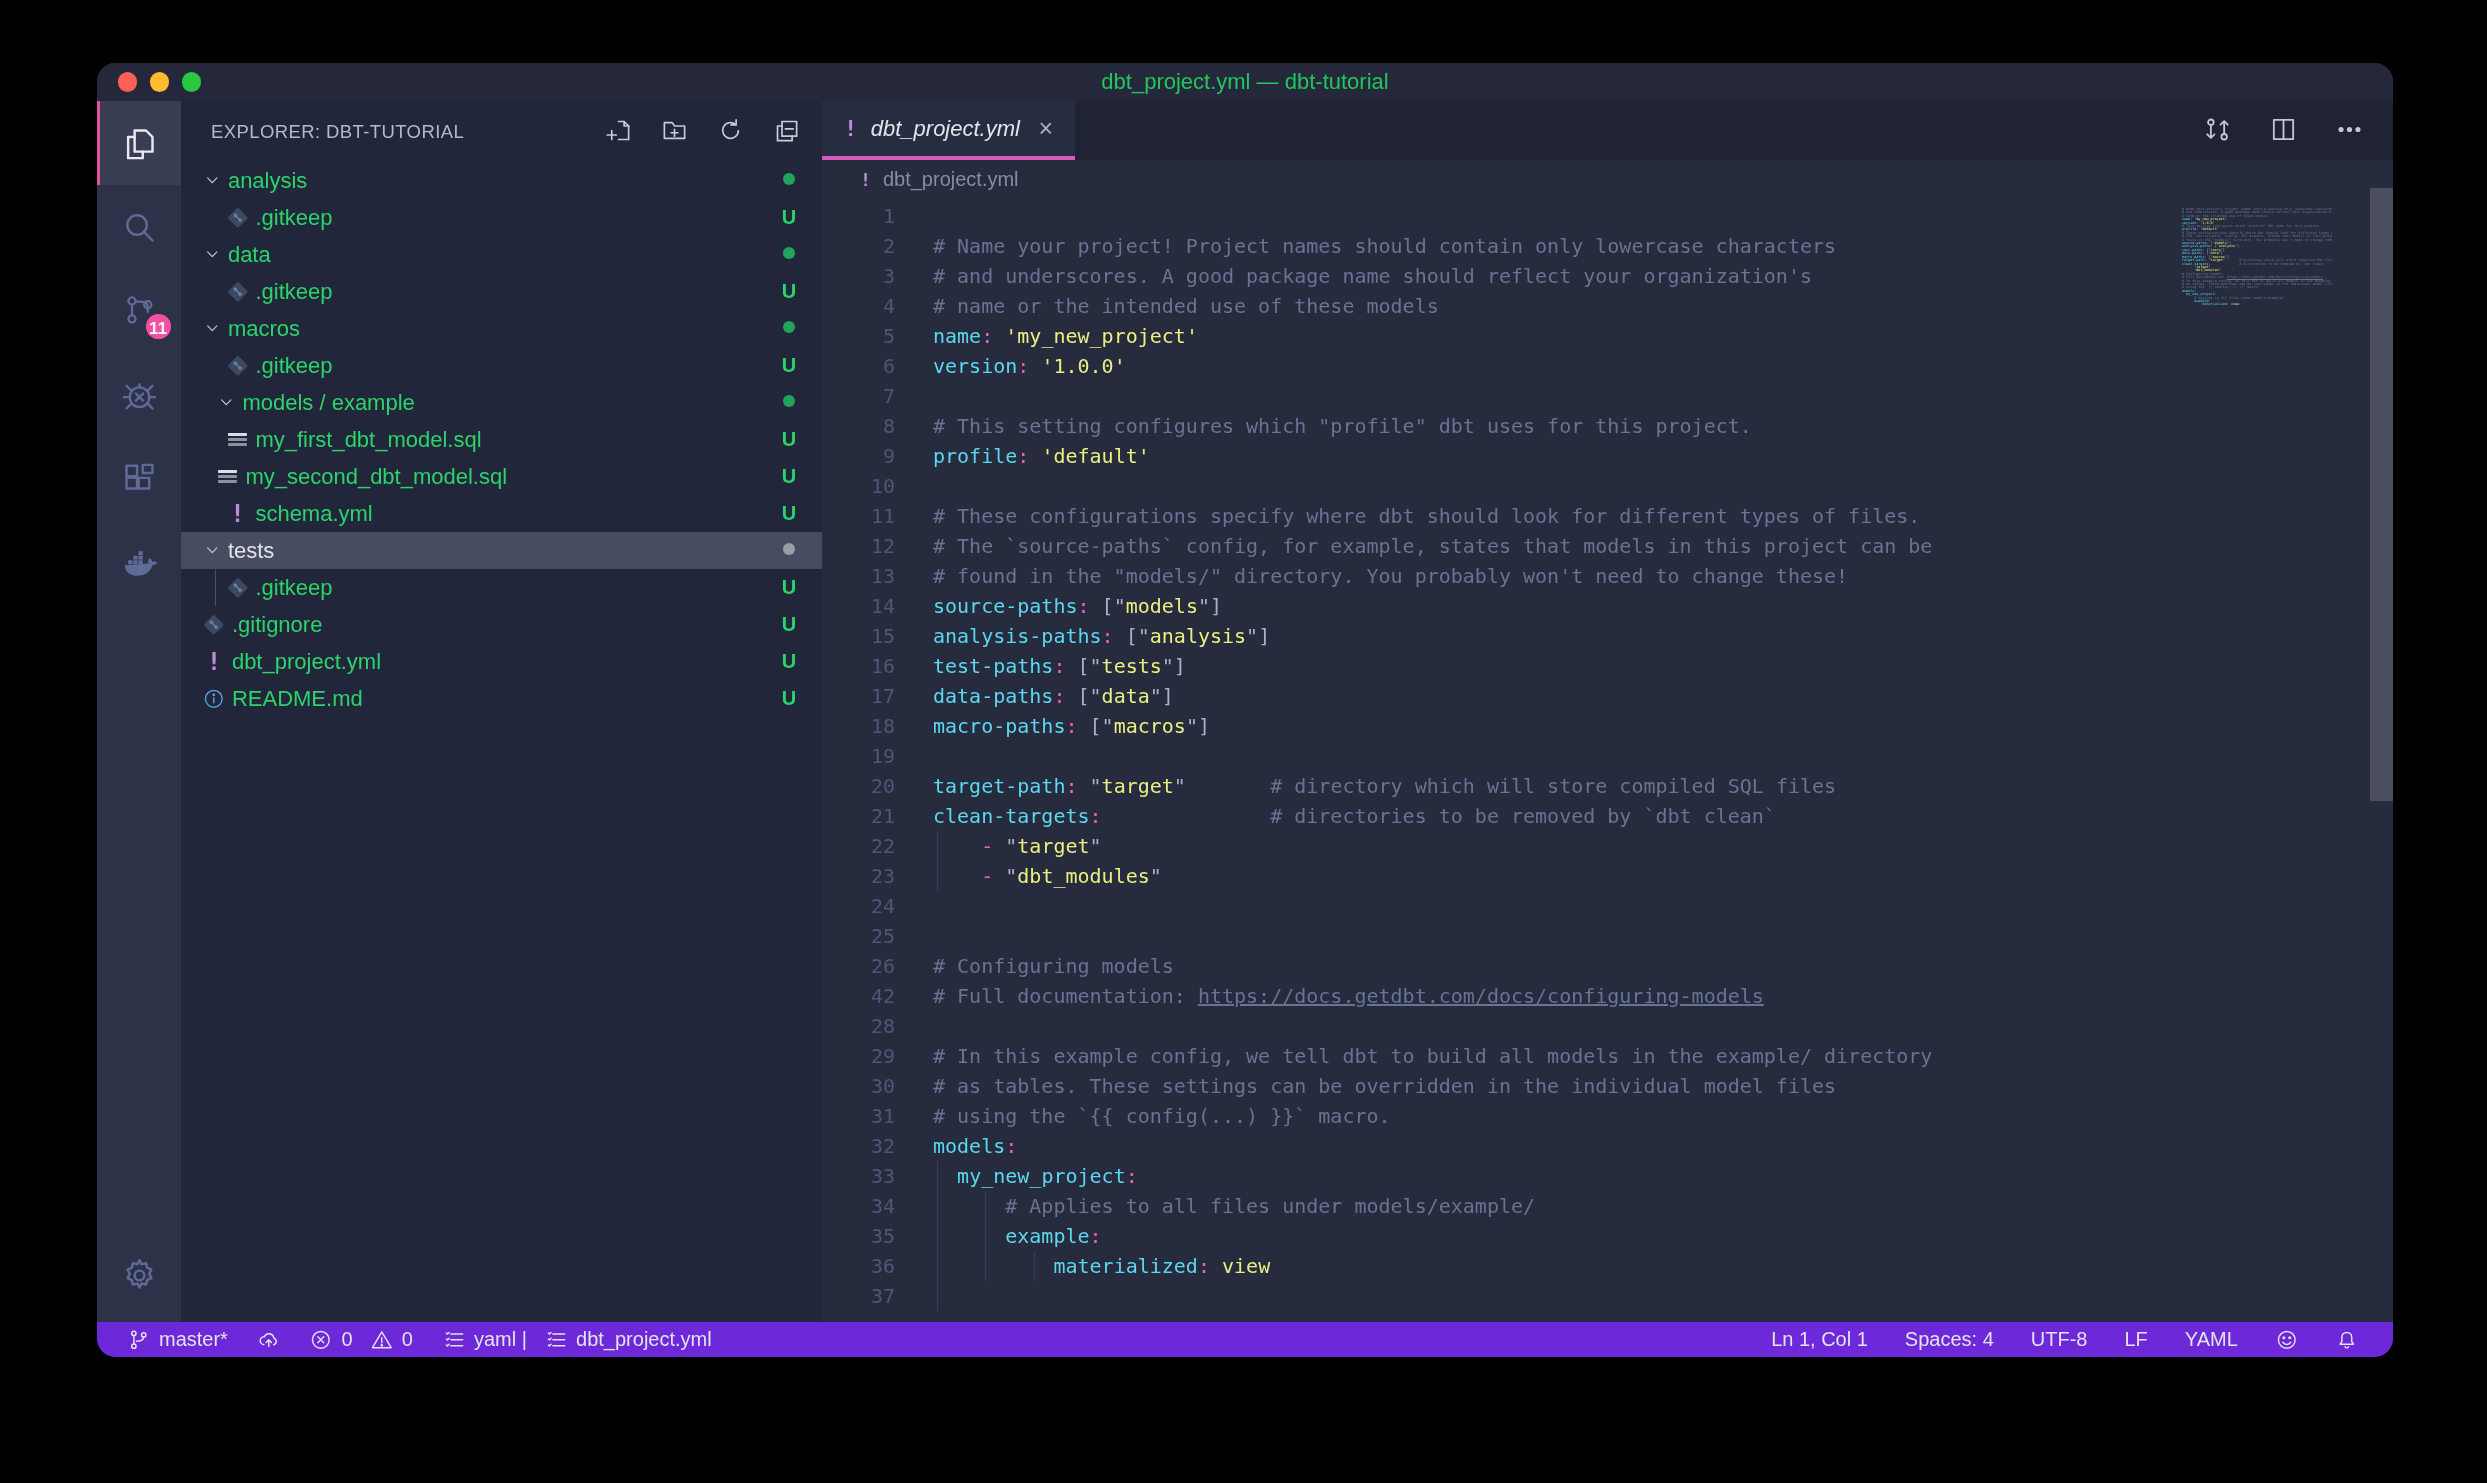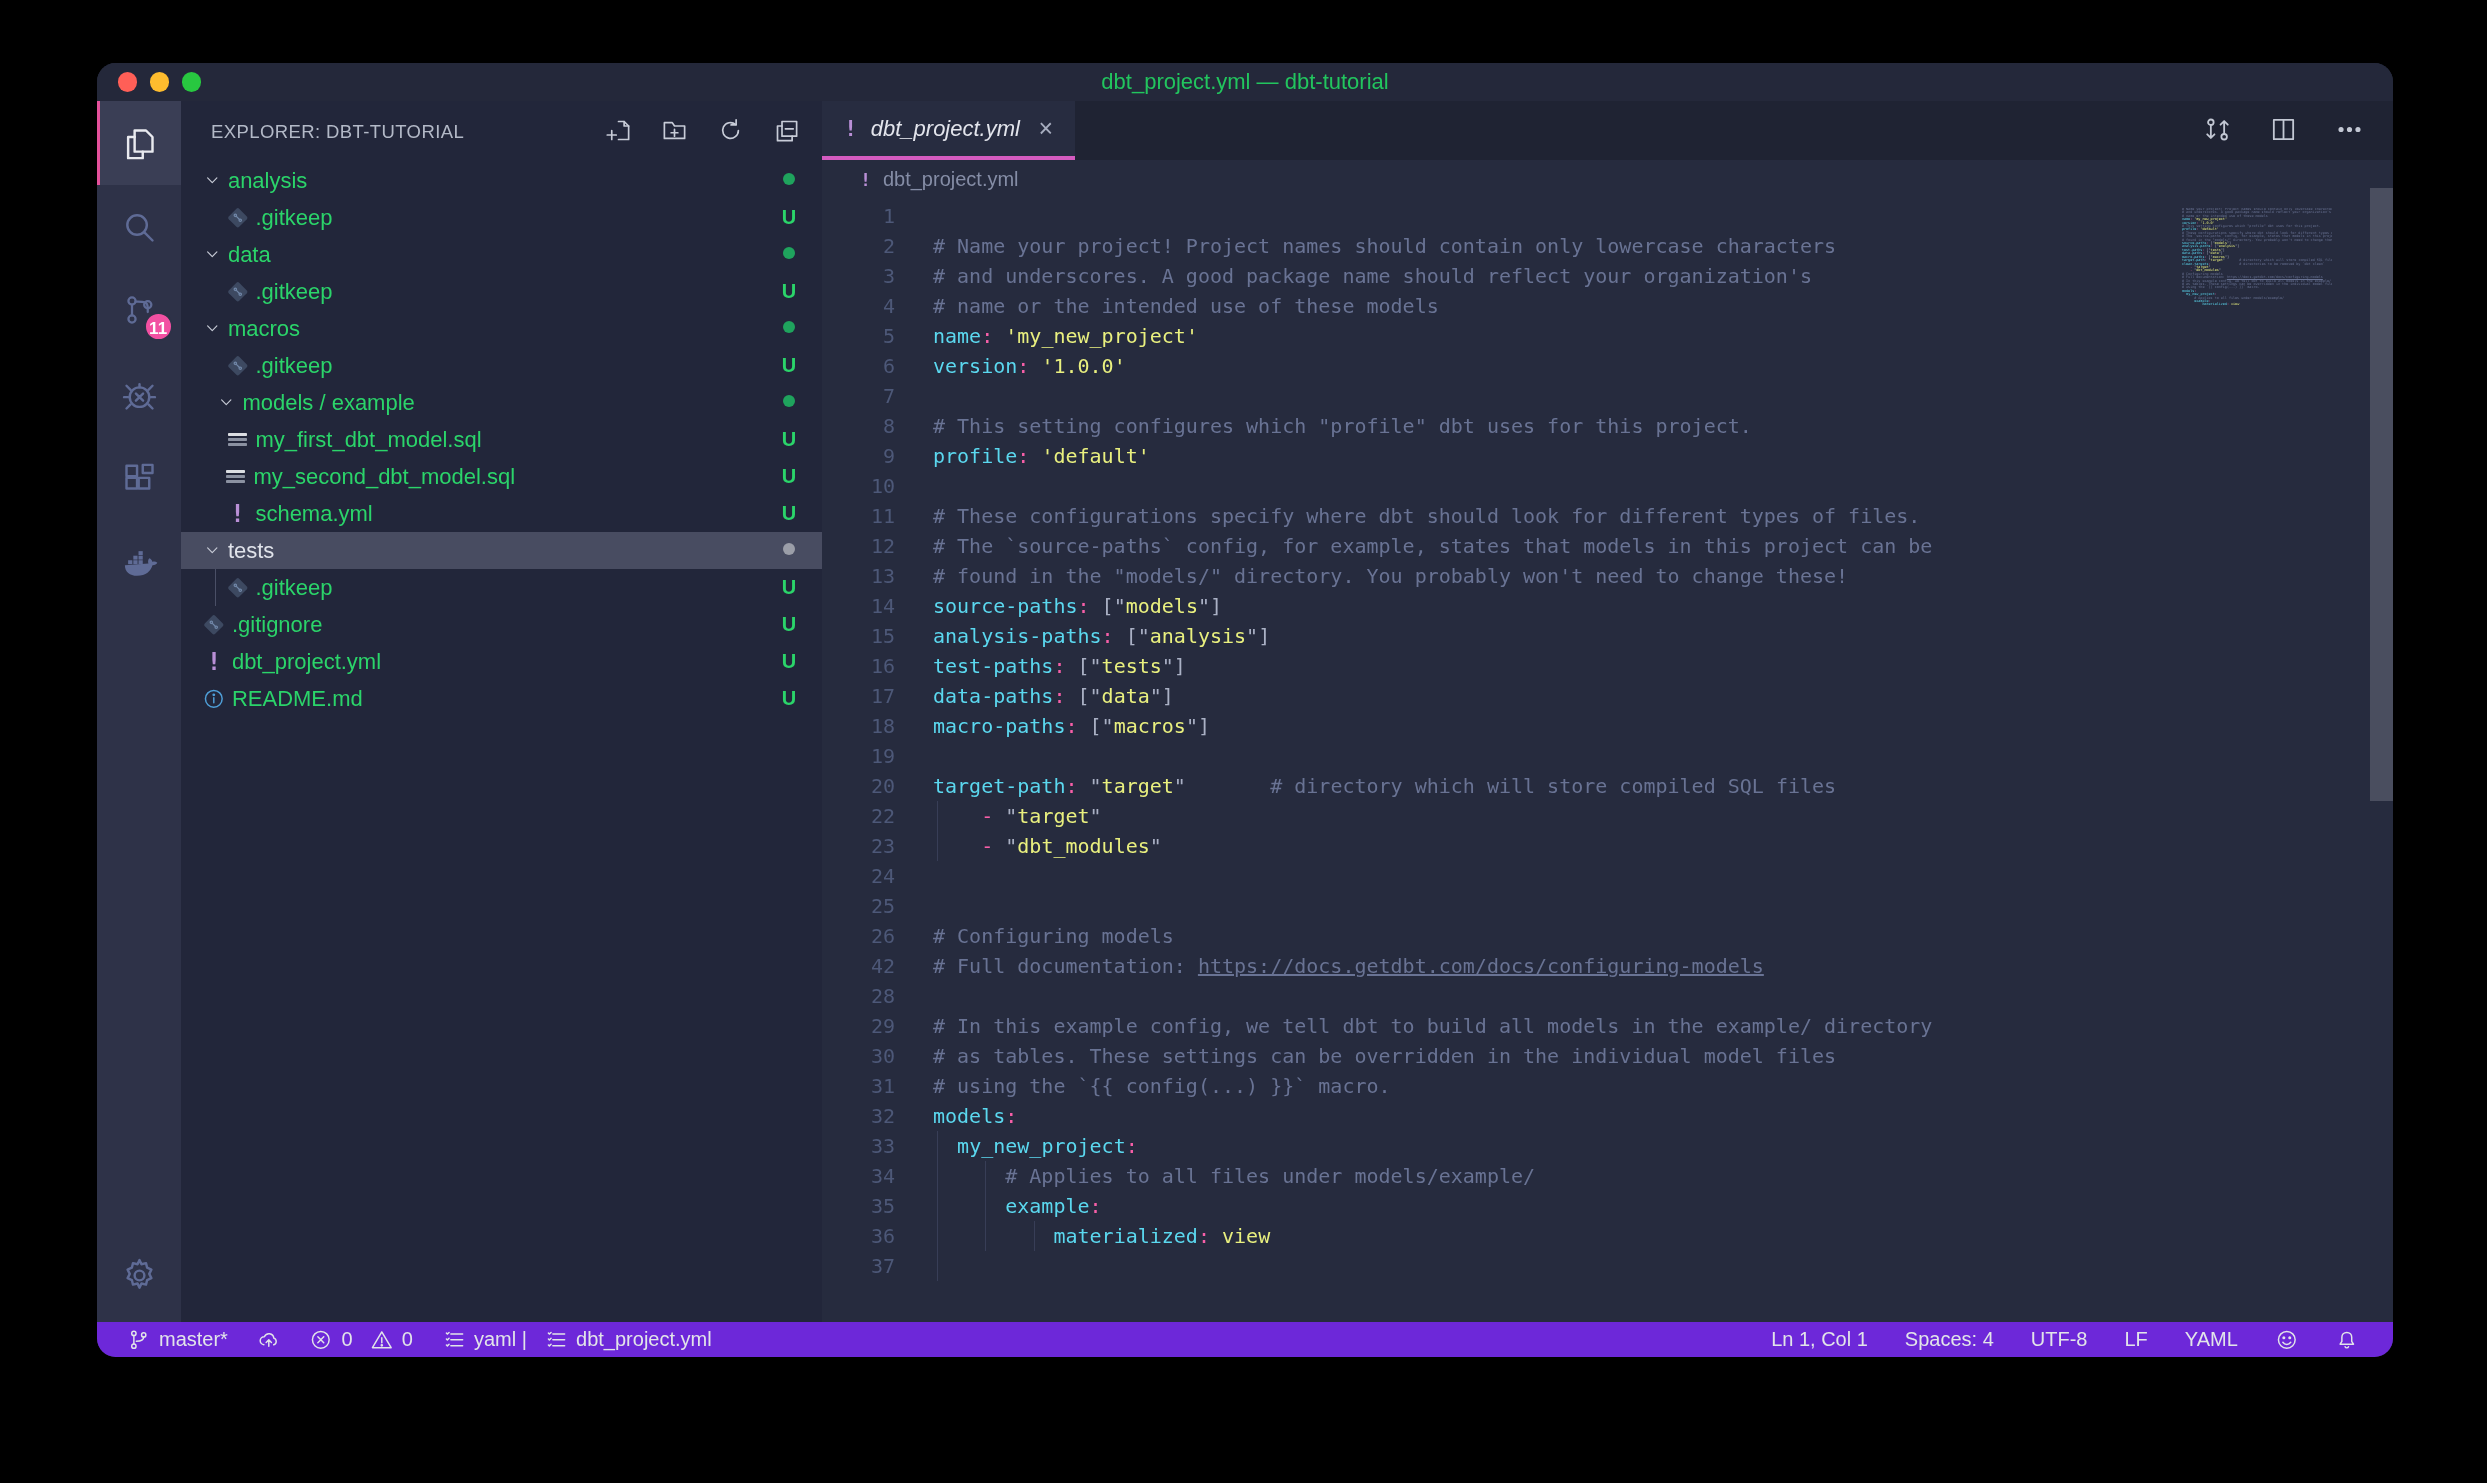--- a/index.html
+++ b/index.html
@@ -280,21 +280,21 @@
             <span class="ficon sqlicon">
               <i style="display:block">
                 <span></span>
                 <span></span>
                 <span></span>
               </i>
             </span>
             <span class="tlabel green">my_first_dbt_model.sql</span>
             <span class="tbadge"><span class="u">U</span></span>
           </div>
-          <div class="trow" style="padding-left: 40px;">
+          <div class="trow" style="padding-left: 32px;">
             <span class="ficon sqlicon">
               <i style="display:block">
                 <span></span>
                 <span></span>
                 <span></span>
               </i>
             </span>
             <span class="tlabel green">my_second_dbt_model.sql</span>
             <span class="tbadge"><span class="u">U</span></span>
           </div>
@@ -470,20 +470,24 @@
           </div>
           <div class="cline">
             <div class="gutter">19</div>
             <div class="ctext"></div>
           </div>
           <div class="cline">
             <div class="gutter">20</div>
             <div class="ctext"><span class="tk-k">target-path</span><span class="tk-p">:</span><span class="tk-t"> </span><span class="tk-b">"</span><span class="tk-s">target</span><span class="tk-b">"</span><span class="tk-c">       # directory which will store compiled SQL files</span></div>
           </div>
           <div class="cline">
+            <div class="gutter">21</div>
+            <div class="ctext"><span class="tk-k">clean-targets</span><span class="tk-p">:</span><span class="tk-c">              # directories to be removed by `dbt clean`</span></div>
+          </div>
+          <div class="cline">
             <div class="iguide" style="left: 115px;"></div>
             <div class="gutter">22</div>
             <div class="ctext"><span class="tk-t">    </span><span class="tk-p">-</span><span class="tk-t"> </span><span class="tk-b">"</span><span class="tk-s">target</span><span class="tk-b">"</span></div>
           </div>
           <div class="cline">
             <div class="iguide" style="left: 115px;"></div>
             <div class="gutter">23</div>
             <div class="ctext"><span class="tk-t">    </span><span class="tk-p">-</span><span class="tk-t"> </span><span class="tk-b">"</span><span class="tk-s">dbt_modules</span><span class="tk-b">"</span></div>
           </div>
           <div class="cline">

